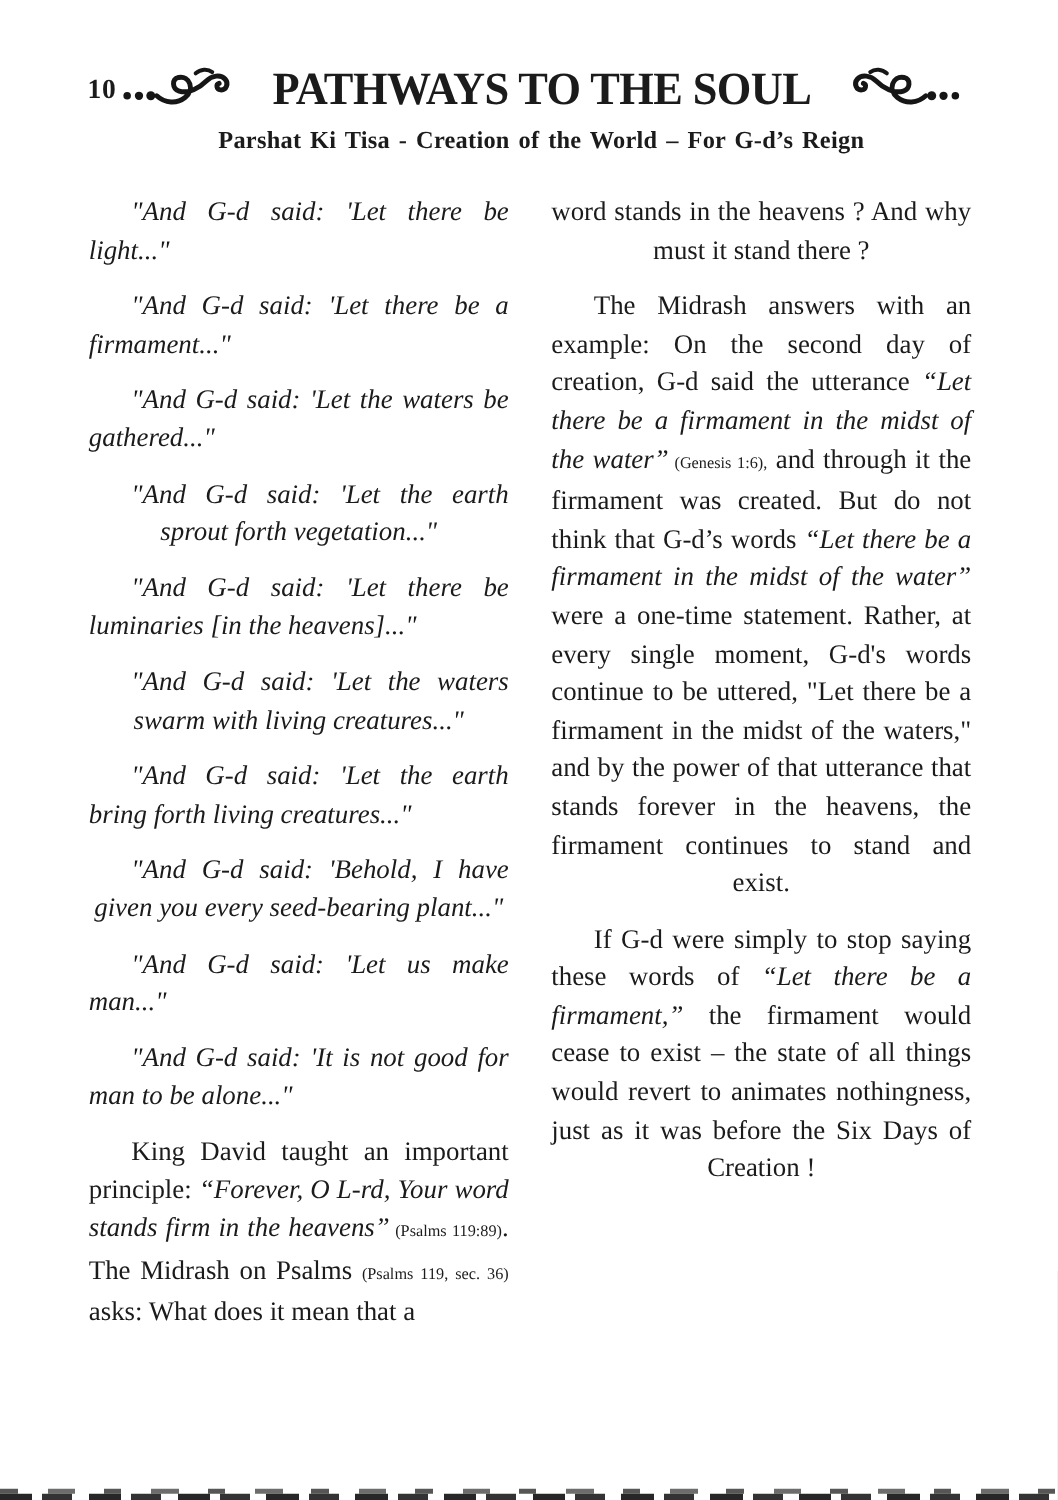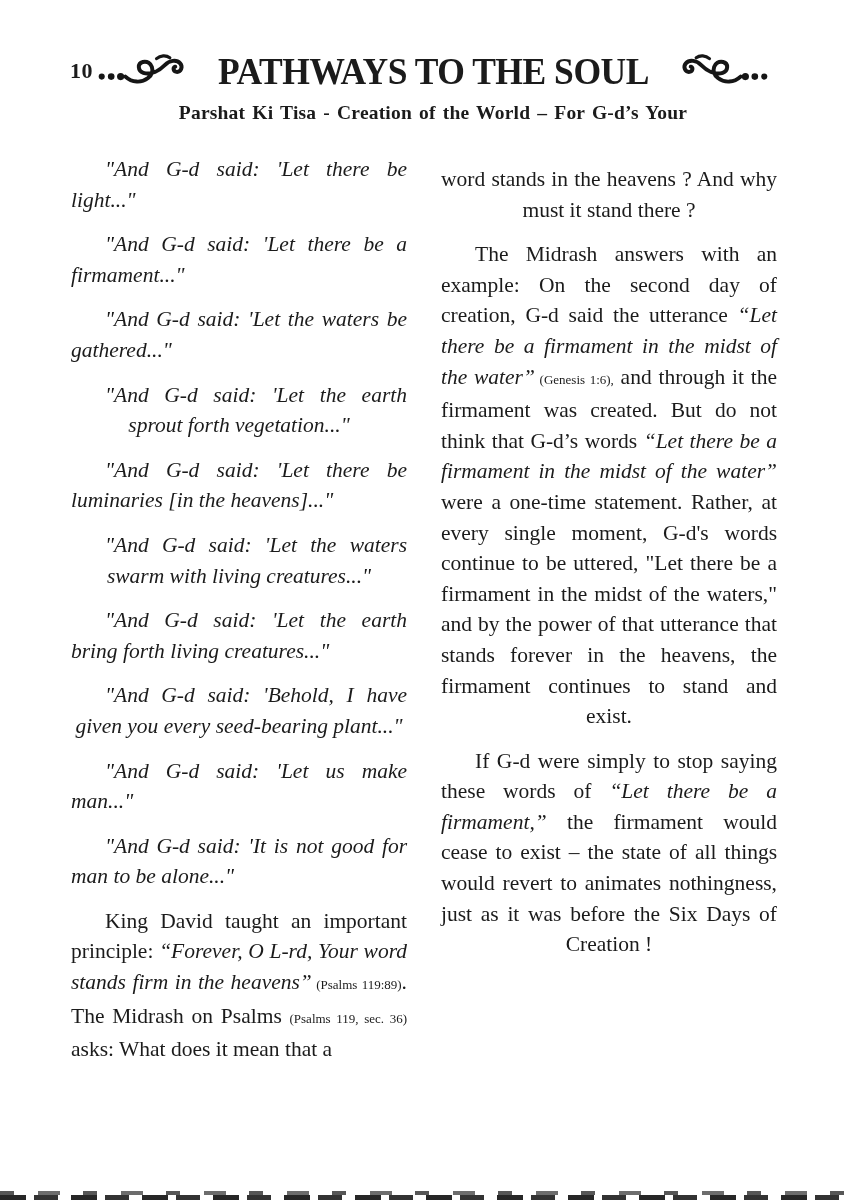--- a/index.html
+++ b/index.html
@@ -38,21 +38,21 @@
     display:flex;gap:34px;
     padding:0 69px 0 71px;
     margin-top:30px;
   }
   .col{
     flex:1 1 0;
     font-size:21.5px;line-height:30.6px;
     text-align:justify;
   }
   .col p{margin:0 0 14px;text-indent:34px;}
-  .col p.noindent{text-indent:0;margin-top:10px;}
+  .col p.noindent{text-indent:0;}
   .col p.center-last{text-align-last:center;}
   .col p.justify-last{text-align-last:justify;}
   .col p:last-child{margin-bottom:0;font-family:Liberation Serif, serif;}
   .qp{font-style:italic;}
   .q{font-style:italic;}
   .cite{font-size:13px;}
   
   .scan-edge{position:absolute;left:0;right:0;bottom:0;height:12px;}
   .scan-edge .row1{
     position:absolute;left:0;right:0;bottom:5px;height:4px;
@@ -92,21 +92,21 @@
         <svg viewBox="0 0 110 40" fill="none" xmlns="http://www.w3.org/2000/svg">
           <circle cx="5" cy="27" r="3.2" fill="#161616"></circle>
           <circle cx="15" cy="27" r="3.5" fill="#161616"></circle>
           <circle cx="25" cy="27" r="3.8" fill="#161616"></circle>
           <path d="M30,27 C37,33.5 47,34 54,28.5 C62.5,22 58,9.5 48.5,11.5 C42.5,13 43,21 49,23 C57,25.5 66,20.5 72,14.5 C76.5,10 84,8.5 88,13 C91,16.5 89,22.5 84,22 C80.5,21.5 80,17.5 82.8,16.5" stroke="#161616" stroke-width="4.2" stroke-linecap="round" stroke-linejoin="round"></path>
           <path d="M63,8 C67,4.5 73,4 77,7" stroke="#161616" stroke-width="3.4" stroke-linecap="round"></path>
         </svg>
       </span>
     </div>
 
-    <div class="subtitle">Parshat Ki Tisa - Creation of the World – For G-d’s Your</div>
+    <div class="subtitle">Parshat Ki Tisa - Creation of the World – For G-d’s Reign</div>
   </div>
 
   <div class="columns">
 
     <div class="col col-left">
       <p class="qp">"And G-d said: 'Let there be light..."</p>
       <p class="qp">"And G-d said: 'Let there be a firmament..."</p>
       <p class="qp">"And G-d said: 'Let the waters be gathered..."</p>
       <p class="qp center-last">"And G-d said: 'Let the earth sprout forth vegetation..."</p>
       <p class="qp">"And G-d said: 'Let there be luminaries [in the heavens]..."</p>

